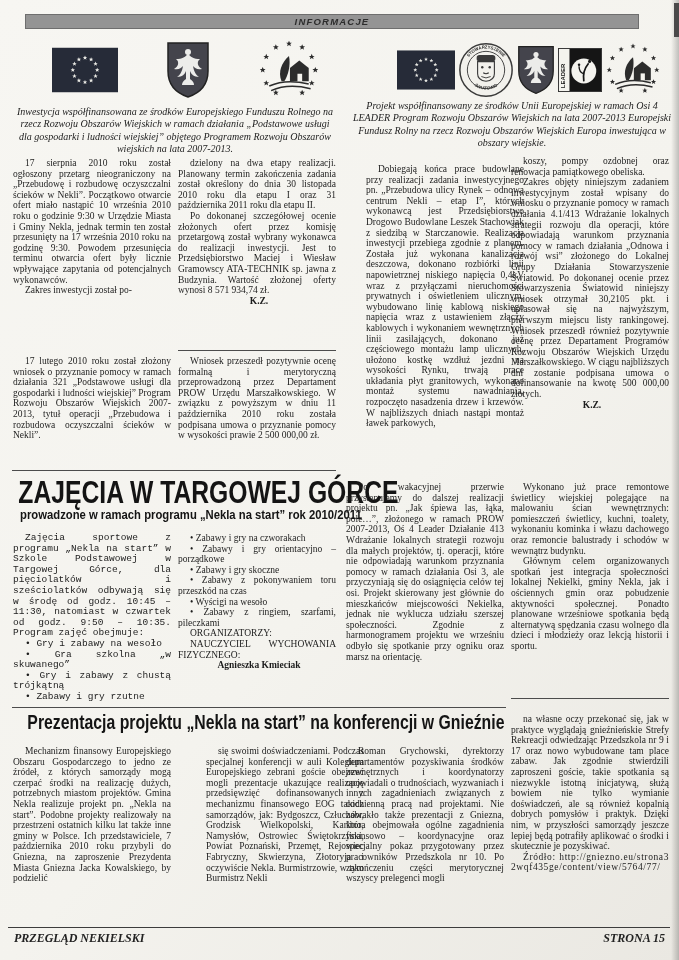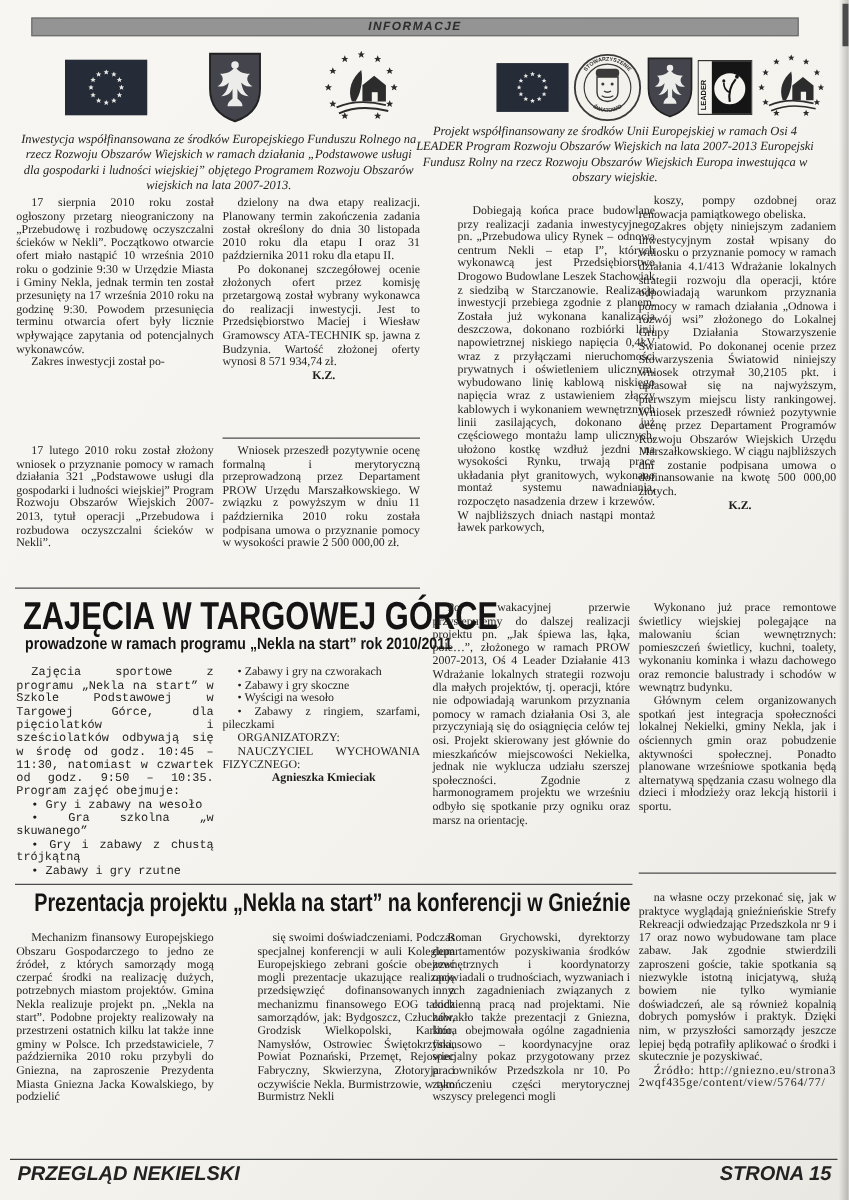--- a/index.html
+++ b/index.html
@@ -11,38 +11,38 @@
   .corner-mark{position:absolute;right:0;top:3px;width:5px;height:34px;background:#4a4a4a;}
   .info-bar{position:absolute;left:25px;top:14px;width:612px;height:13px;background:#949494;
     border:1px solid #6e6e6e;display:flex;align-items:center;justify-content:center;
     font-family:"Liberation Sans",sans-serif;font-weight:bold;font-style:italic;
     font-size:9.5px;letter-spacing:1.2px;color:#2d2d2d;}
   .logos{position:absolute;display:flex;align-items:center;justify-content:space-between;}
   .logos-left{left:52px;top:38px;width:268px;height:64px;}
   .logos-right{left:397px;top:38px;width:264px;height:64px;}
   .caption{position:absolute;font-style:italic;font-size:10px;line-height:12.4px;text-align:center;color:#222;}
   .cap-left{left:14px;top:106px;width:322px;}
-  .cap-right{left:328px;top:100px;width:328px;text-align:center;}
+  .cap-right{left:348px;top:100px;width:328px;text-align:center;}
   .art{position:absolute;width:158px;font-size:9.5px;line-height:10.6px;text-align:justify;color:#1d1d1d;}
   .art p{margin:0;text-indent:12px;}
   .sig{text-align:center;font-weight:bold;text-indent:0;padding-right:8px;margin-top:2px;}
   .sig-sp{margin-top:14px;}
   .bul{margin:0;padding:0;list-style:none;}
   .bul li{text-indent:12px;}
   .bul li::before{content:"• ";}
   .plain{text-indent:12px;}
   .rule{position:absolute;height:0;border-top:1px solid #4c4c4c;}
   .headline{position:absolute;font-family:"Liberation Sans",sans-serif;font-weight:bold;color:#141414;
     text-align:center;white-space:nowrap;}
   .zaj-title{left:10px;top:474px;width:334px;font-size:26px;transform:scale(.95,1.2);transform-origin:center top;}
   .zaj-sub{left:10px;top:507px;width:334px;font-size:12px;transform:scale(.94,1.1);transform-origin:center top;}
   .prez-title{left:10px;top:711px;width:496px;font-size:17px;transform:scale(.93,1.2);transform-origin:center top;}
   .footer-rule{position:absolute;left:8px;top:927px;width:662px;border-top:1.5px solid #3c3c3c;}
-  .footer-txt{position:absolute;top:931px;font-family:Liberation Sans, sans-serif;font-weight:bold;
-    font-style:italic;font-size:16px;color:#222;}
+  .footer-txt{position:absolute;top:931px;font-family:Liberation Serif, serif;font-weight:bold;
+    font-style:italic;font-size:12px;color:#222;}
   .footer-left{left:14px;}
   .footer-right{right:14px;}
   .source{text-indent:0;margin-top:4px;letter-spacing:.6px;word-break:break-all;}
   svg text{font-family:"Liberation Sans",sans-serif;}
 </style>
 </head>
 <body>
 
 <div class="page">
 
@@ -212,21 +212,23 @@
     <ul class="bul">
       <li>Gry i zabawy na wesoło</li>
       <li>Gra szkolna „w skuwanego”</li>
       <li>Gry i zabawy z chustą trójkątną</li>
       <li>Zabawy i gry rzutne</li>
     </ul>
   </div>
   <div class="art" style="left:178px;top:533px;">
     <ul class="bul">
       <li>Zabawy i gry na czworakach</li>
+      <li>Zabawy i gry orientacyjno – porządkowe</li>
       <li>Zabawy i gry skoczne</li>
+      <li>Zabawy z pokonywaniem toru przeszkód na czas</li>
       <li>Wyścigi na wesoło</li>
       <li>Zabawy z ringiem, szarfami, pileczkami</li>
     </ul>
     <div class="plain">ORGANIZATORZY:</div>
     <div class="plain">NAUCZYCIEL WYCHOWANIA FIZYCZNEGO:</div>
     <p class="sig">Agnieszka Kmieciak</p>
   </div>
 
   <div class="art" style="left:346px;top:482px;">
     <p>Po wakacyjnej przerwie przystępujemy do dalszej realizacji projektu pn. „Jak śpiewa las, łąka, pole…”, złożonego w ramach PROW 2007-2013, Oś 4 Leader Działanie 413 Wdrażanie lokalnych strategii rozwoju dla małych projektów, tj. operacji, które nie odpowiadają warunkom przyznania pomocy w ramach działania Osi 3, ale przyczyniają się do osiągnięcia celów tej osi. Projekt skierowany jest głównie do mieszkańców miejscowości Nekielka, jednak nie wyklucza udziału szerszej społeczności. Zgodnie z harmonogramem projektu we wrześniu odbyło się spotkanie przy ogniku oraz marsz na orientację.</p>

